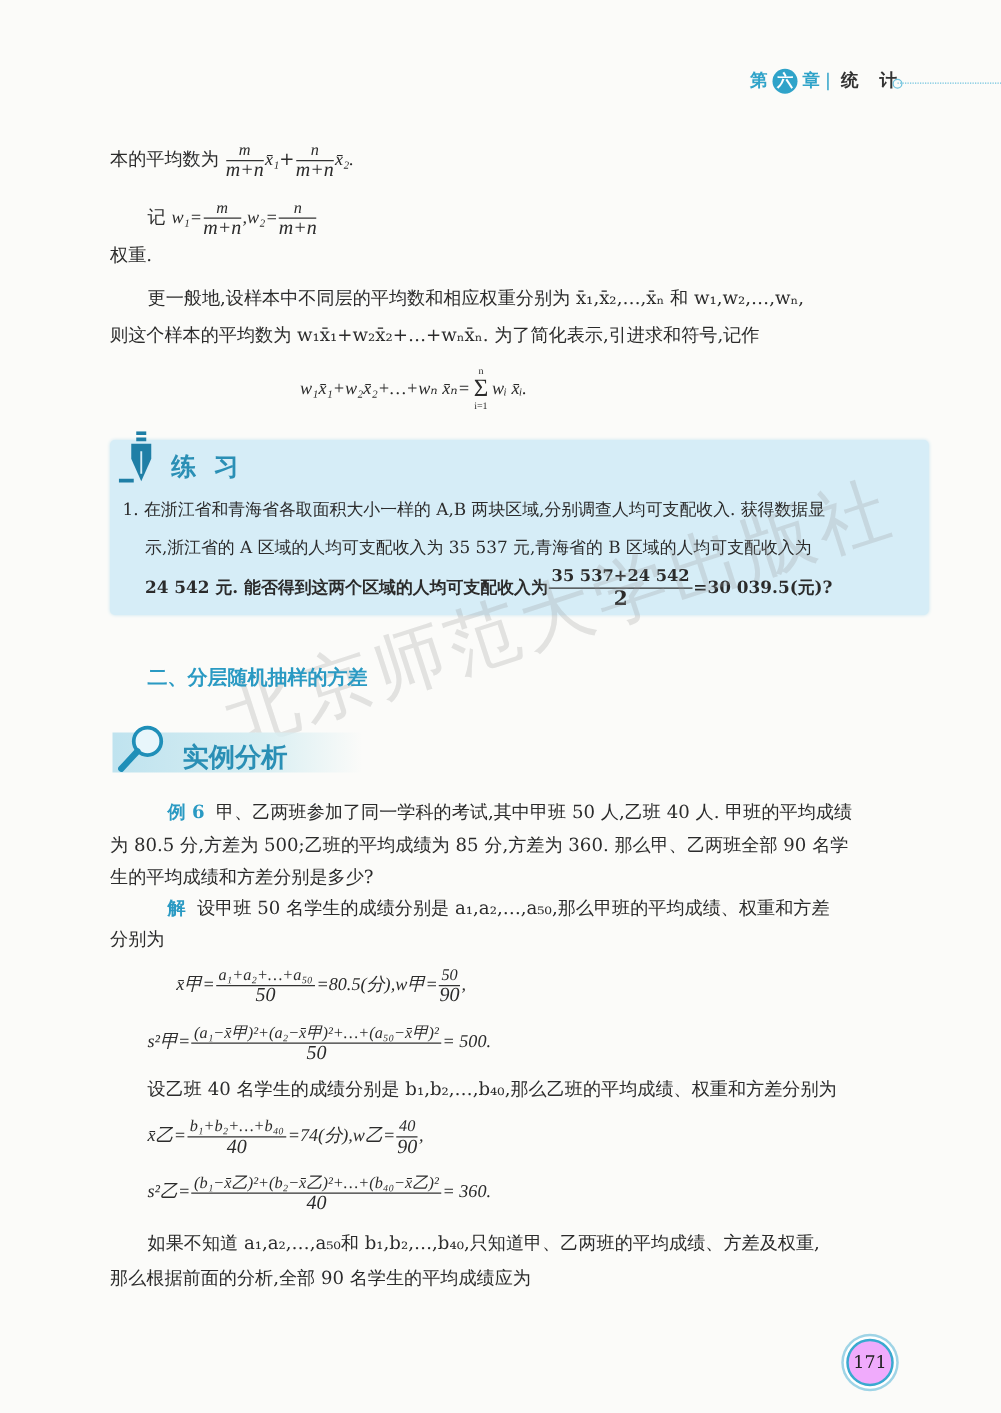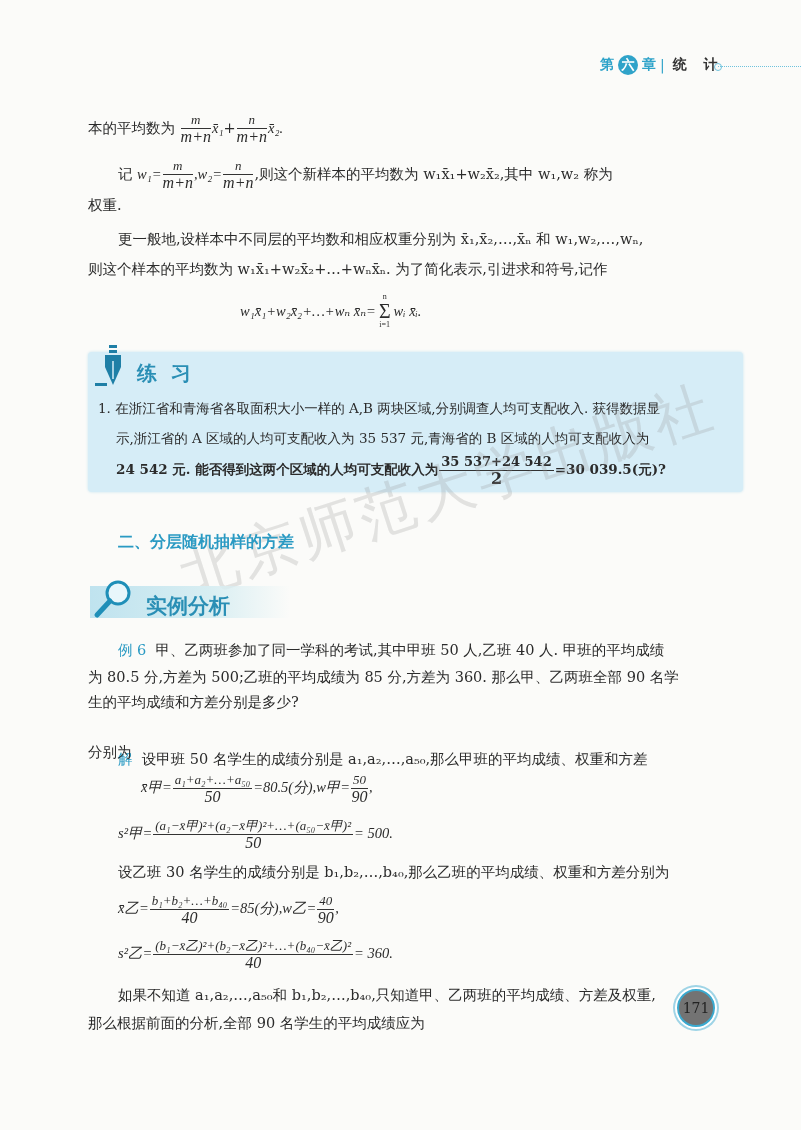--- a/index.html
+++ b/index.html
@@ -26,25 +26,25 @@
   .practice-head { left:95px; top:345px; display:flex; align-items:flex-end; gap:8px; }
   .pen-icon { width:28px; height:42px; }
   .practice-title { font-family:Liberation Serif, serif; font-weight:bold; font-size:20px; color:#2a8fb5; letter-spacing:14px; margin-left:6px; }
 
   .section-title { left:118px; top:532px; font-family:"DejaVu Sans",sans-serif; font-weight:bold; font-size:16px; color:#2a9ac3; }
 
   .example-tag { left:90px; top:586px; width:200px; height:32px; background:linear-gradient(90deg,#bfe3ef 0%,#d8eef2 60%,rgba(240,248,240,0) 100%); }
   .mag-icon { left:92px; top:578px; width:42px; height:42px; }
   .example-label { left:146px; top:592px; font-family:"DejaVu Sans",sans-serif; font-weight:bold; font-size:21px; color:#2a8fb5; }
 
-  .blue { color:#2a9ac3; font-weight:normal; }
+  .blue { color:#2a9ac3; font-weight:bold;margin-left:16px; }
 
   .watermark { left:170px; top:540px; font-family:"DejaVu Serif",serif; font-size:58px; color:rgba(150,150,150,0.25); transform:rotate(-18deg); transform-origin:left top; letter-spacing:4px; white-space:nowrap; }
 
-  .page-num { left:677px; top:989px; width:34px; height:34px; border-radius:50%; border:2px solid #3aa9cf; box-shadow:0 0 0 2px #fff, 0 0 0 4px #9fd4e6; display:flex; align-items:center; justify-content:center; font-size:14px; color:#222; background:#737373; }
+  .page-num { left:677px; top:1071px; width:34px; height:34px; border-radius:50%; border:2px solid #3aa9cf; box-shadow:0 0 0 2px #fff, 0 0 0 4px #9fd4e6; display:flex; align-items:center; justify-content:center; font-size:14px; color:#222; background:#f0abfc; }
 </style>
 </head>
 <body>
 
 <div class="abs chapter">
   <span>第</span>
   <span class="chap-circle">六</span>
   <span>章</span>
   <span style="color:#2fa3c9;font-weight:normal;">|</span>
   <span class="chap-title">统 计</span>
@@ -52,21 +52,21 @@
 <div class="abs chap-dot"></div>
 <div class="abs chap-line"></div>
 
 <div class="abs txt" style="left:88px;top:112px;">
   <span>本的平均数为</span>
   <span class="frac math"><span class="num">m</span><span class="den">m+n</span></span><span class="math">x̄₁</span><span>+</span><span class="frac math"><span class="num">n</span><span class="den">m+n</span></span><span class="math">x̄₂.</span>
 </div>
 
 <div class="abs txt" style="left:118px;top:158px;">
   <span>记</span>
-  <span class="math">w₁=</span><span class="frac math"><span class="num">m</span><span class="den">m+n</span></span><span class="math">,w₂=</span><span class="frac math"><span class="num">n</span><span class="den">m+n</span></span><span>,则这个新样本的平均数为 w₁x̄₁+w₂x̄₂,其中 w₁,w₂ 称为</span>
+  <span class="math">w₁=</span><span class="frac math"><span class="num">m</span><span class="den">m+n</span></span><span class="math">,w₂=</span><span class="frac math"><span class="num">n</span><span class="den">m+n</span></span>
 </div>
 <div class="abs txt" style="left:88px;top:195px;">权重.</div>
 
 <div class="abs txt" style="left:118px;top:229px;">更一般地,设样本中不同层的平均数和相应权重分别为 x̄₁,x̄₂,…,x̄ₙ 和 w₁,w₂,…,wₙ,</div>
 <div class="abs txt" style="left:88px;top:259px;">则这个样本的平均数为 w₁x̄₁+w₂x̄₂+…+wₙx̄ₙ. 为了简化表示,引进求和符号,记作</div>
 
 <div class="abs txt math" style="left:240px;top:293px;display:flex;align-items:center;">
   <span>w₁x̄₁+w₂x̄₂+…+wₙ x̄ₙ=</span>
   <span style="display:inline-flex;flex-direction:column;align-items:center;font-style:normal;margin:0 3px;">
     <span style="font-size:8px;line-height:8px;">n</span>
@@ -103,37 +103,37 @@
   <line x1="18" y1="23" x2="5" y2="37" stroke="#1f8fb8" stroke-width="5" stroke-linecap="round"></line>
 </svg>
 <div class="abs example-label">实例分析</div>
 
 <div class="abs txt" style="left:118px;top:640px;">
   <span class="blue">例 6</span>&nbsp;&nbsp;<span>甲、乙两班参加了同一学科的考试,其中甲班 50 人,乙班 40 人. 甲班的平均成绩</span>
 </div>
 <div class="abs txt" style="left:88px;top:667px;">为 80.5 分,方差为 500;乙班的平均成绩为 85 分,方差为 360. 那么甲、乙两班全部 90 名学</div>
 <div class="abs txt" style="left:88px;top:692px;">生的平均成绩和方差分别是多少?</div>
 
-<div class="abs txt" style="left:118px;top:749px;">
+<div class="abs txt" style="left:118px;top:717px;">
   <span class="blue">解</span>&nbsp;&nbsp;<span>设甲班 50 名学生的成绩分别是 a₁,a₂,…,a₅₀,那么甲班的平均成绩、权重和方差</span>
 </div>
 <div class="abs txt" style="left:88px;top:742px;">分别为</div>
 
 <div class="abs txt math" style="left:118px;top:772px;margin-left:23px;">
   <span>x̄甲=</span><span class="frac"><span class="num">a₁+a₂+…+a₅₀</span><span class="den">50</span></span><span>=80.5(分),w甲=</span><span class="frac"><span class="num">50</span><span class="den">90</span></span><span>,</span>
 </div>
 
 <div class="abs txt math" style="left:118px;top:818px;">
   <span>s²甲=</span><span class="frac"><span class="num">(a₁−x̄甲)²+(a₂−x̄甲)²+…+(a₅₀−x̄甲)²</span><span class="den">50</span></span><span>= 500.</span>
 </div>
 
-<div class="abs txt" style="left:118px;top:862px;">设乙班 30 名学生的成绩分别是 b₁,b₂,…,b₄₀,那么乙班的平均成绩、权重和方差分别为</div>
+<div class="abs txt" style="left:118px;top:862px;">设乙班 40 名学生的成绩分别是 b₁,b₂,…,b₄₀,那么乙班的平均成绩、权重和方差分别为</div>
 
 <div class="abs txt math" style="left:118px;top:893px;">
-  <span>x̄乙=</span><span class="frac"><span class="num">b₁+b₂+…+b₄₀</span><span class="den">40</span></span><span>=85(分),w乙=</span><span class="frac"><span class="num">40</span><span class="den">90</span></span><span>,</span>
+  <span>x̄乙=</span><span class="frac"><span class="num">b₁+b₂+…+b₄₀</span><span class="den">40</span></span><span>=74(分),w乙=</span><span class="frac"><span class="num">40</span><span class="den">90</span></span><span>,</span>
 </div>
 
 <div class="abs txt math" style="left:118px;top:938px;">
   <span>s²乙=</span><span class="frac"><span class="num">(b₁−x̄乙)²+(b₂−x̄乙)²+…+(b₄₀−x̄乙)²</span><span class="den">40</span></span><span>= 360.</span>
 </div>
 
 <div class="abs txt" style="left:118px;top:985px;text-align:center;">如果不知道 a₁,a₂,…,a₅₀和 b₁,b₂,…,b₄₀,只知道甲、乙两班的平均成绩、方差及权重,</div>
 <div class="abs txt" style="left:88px;top:1013px;">那么根据前面的分析,全部 90 名学生的平均成绩应为</div>
 
 <div class="abs page-num">171</div>

